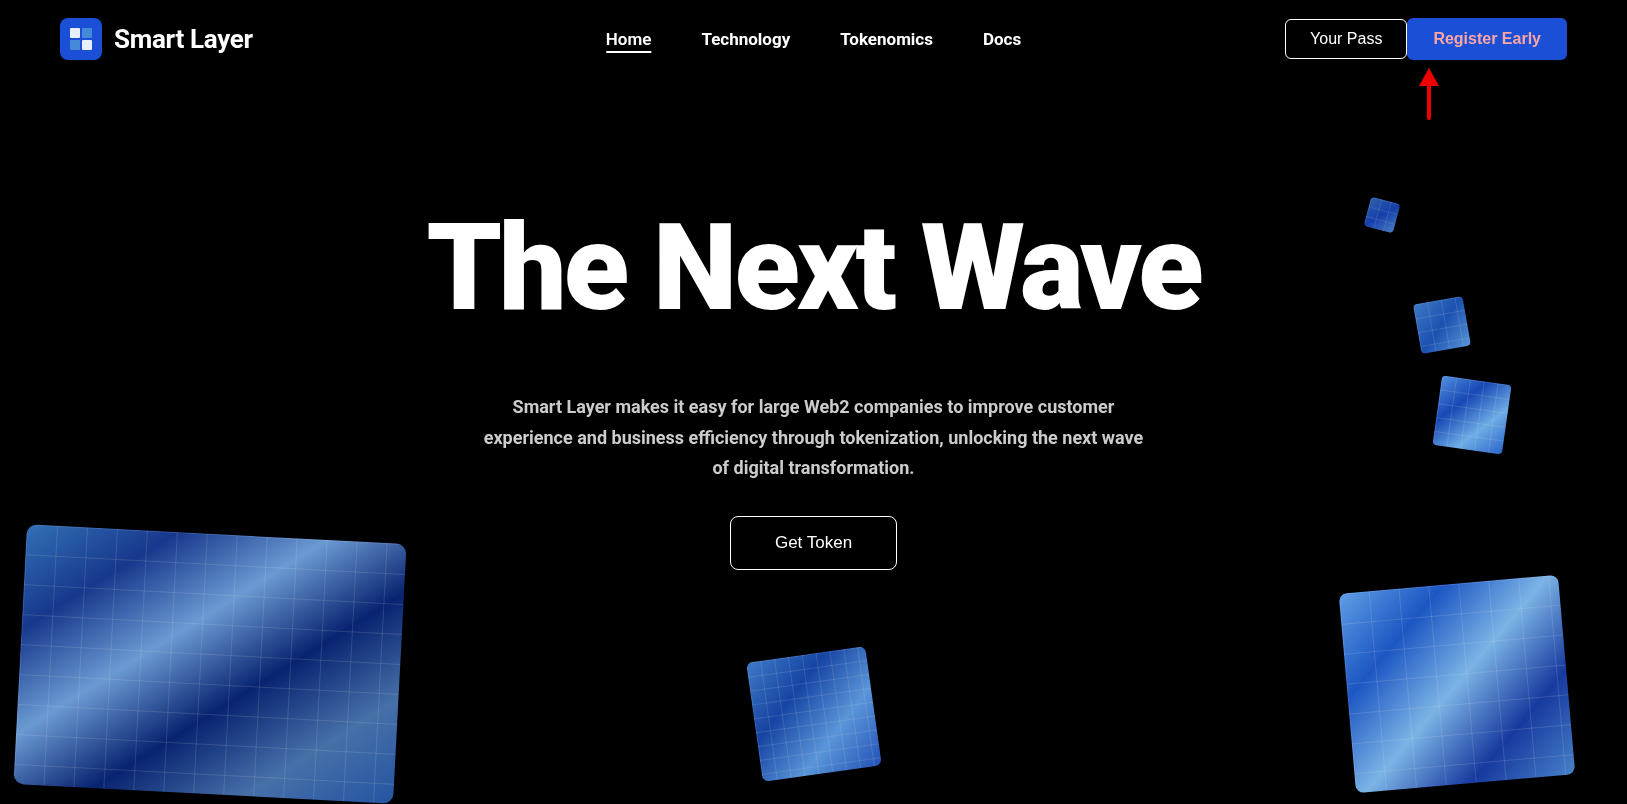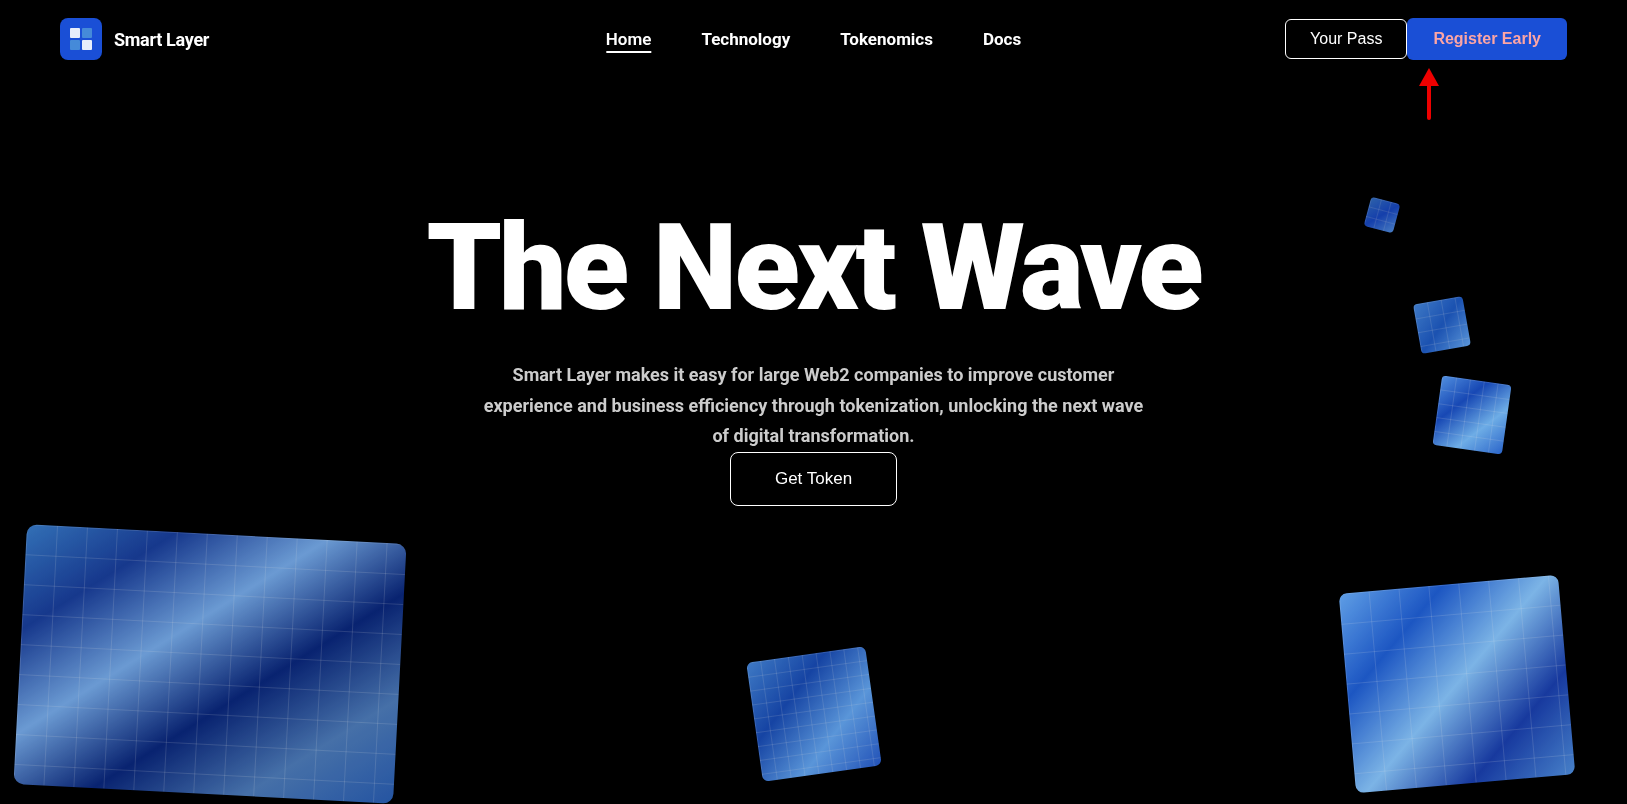--- a/index.html
+++ b/index.html
@@ -53,21 +53,21 @@
       background: #fff;
       opacity: 0.9;
       border-radius: 1px;
     }
 
     .logo-icon .cube-small.blue {
       background: #4a90d9;
     }
 
     .logo-text {
-      font-size: 18px;
+      font-size: 26px;
       font-weight: 700;
       color: #fff;
       letter-spacing: -0.3px;
     }
 
     .nav-links {
       display: flex;
       align-items: flex-end;
       gap: 50px;
       position: absolute;
@@ -135,20 +135,21 @@
 
     
     .hero {
       display: flex;
       flex-direction: column;
       align-items: center;
       text-align: center;
       padding-top: 130px;
       position: relative;
       z-index: 5;
+      gap: 32px;
     }
 
     .hero-title {
       font-size: 120px;
       font-weight: 900;
       line-height: 1;
       letter-spacing: -3px;
       margin-bottom: 32px;
     }
 

